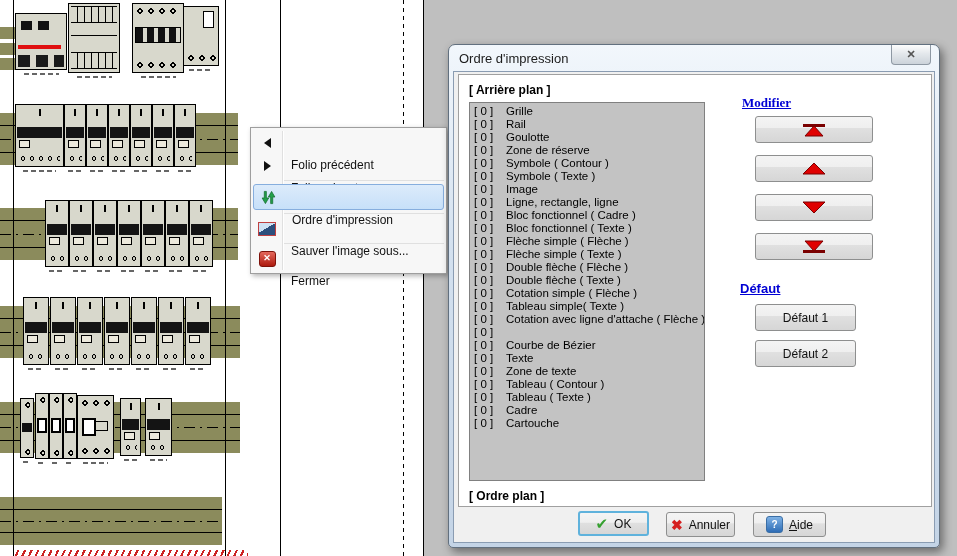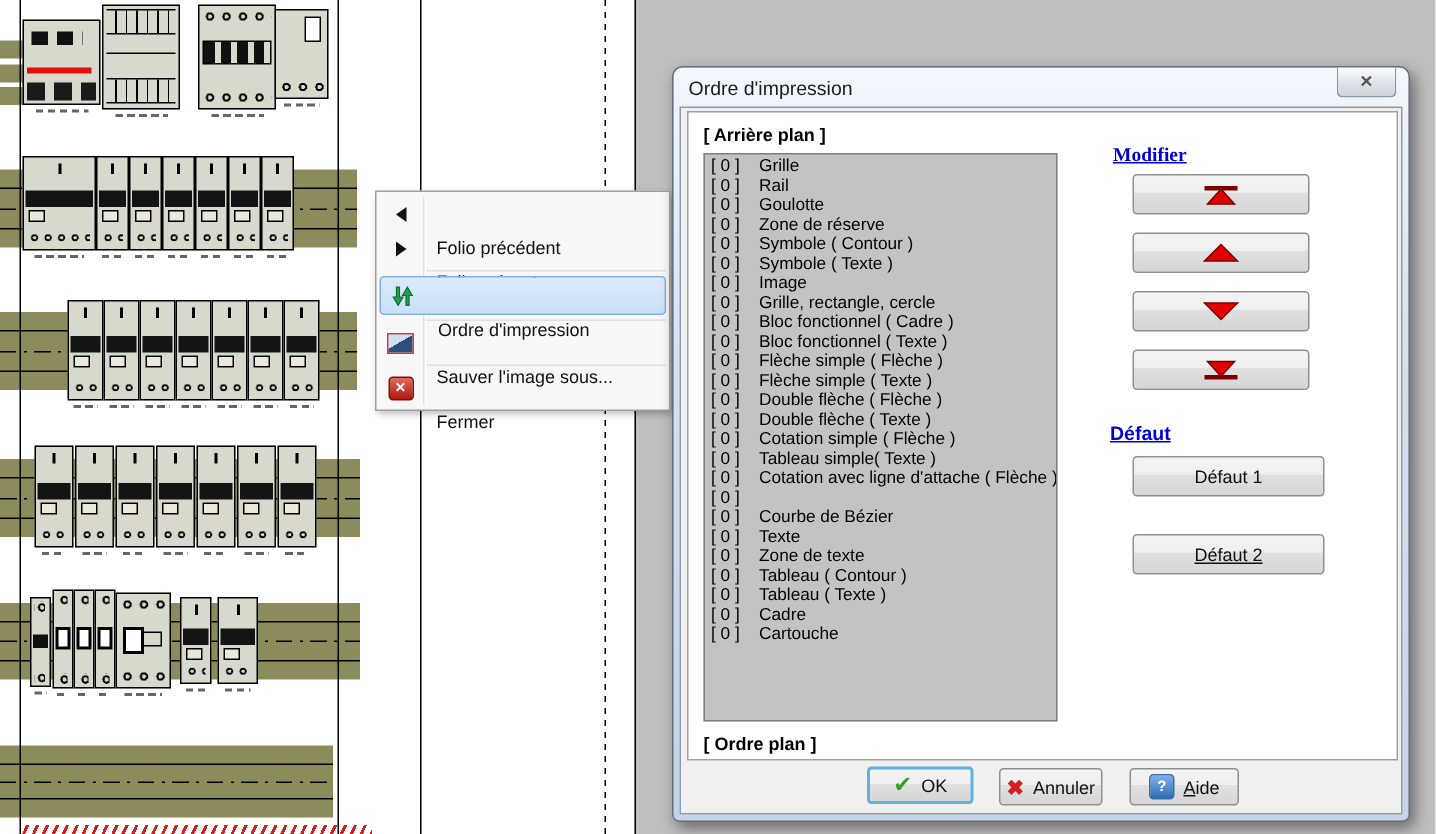--- a/index.html
+++ b/index.html
@@ -81,21 +81,21 @@
   .grp-label{position:absolute;left:10px;font-size:12px;font-weight:bold;color:#000;}
   .listbox{position:absolute;left:10px;top:27px;width:236px;height:379px;background:#c3c3c3;border:1px solid #808080;
         box-sizing:border-box;overflow:hidden;padding-top:2px;}
   .layer-row{display:flex;font-size:11.5px;line-height:13px;color:#000;padding-left:4px;white-space:nowrap;cursor:default;}
   .layer-prefix{width:32px;flex:none;}
   .side-label{position:absolute;font-size:13px;font-weight:bold;color:#0000d4;text-decoration:underline;}
   .btn{position:absolute;box-sizing:border-box;border:1px solid #8e8f8f;border-radius:3px;font-size:12px;color:#111;
         background:linear-gradient(#f4f4f4,#efefef 45%,#e0e0e0 46%,#d6d6d6);
         display:flex;align-items:center;justify-content:center;cursor:default;}
   .arrow-btn{left:296px;width:118px;height:27px;}
-  .defaut-btn{left:296px;width:128px;height:27px;}
+  .defaut-btn{left:296px;width:101px;height:27px;}
   .btm-btn{height:25px;}
   .btn.default{border:2px solid #5fb2dc;}
   .glyph-ok{color:#35a02f;font-size:15px;margin-right:6px;line-height:1;}
   .glyph-cancel{color:#d51f1f;font-size:14px;font-weight:bold;margin-right:6px;line-height:1;}
   .help-ico{width:15px;height:15px;border-radius:3px;border:1px solid #3a6ea5;margin-right:6px;
         background:linear-gradient(#7fb2e5,#2e6db6);color:#fff;font-size:10px;font-weight:bold;
         display:flex;align-items:center;justify-content:center;}
   .btn-help .mi-l::first-letter{text-decoration:underline;}
 </style>
 </head>
@@ -354,21 +354,21 @@
             <div class="layer-row">
             <span class="layer-prefix">[ 0 ]</span>
             <span class="layer-label">Symbole ( Texte )</span>
           </div>
             <div class="layer-row">
             <span class="layer-prefix">[ 0 ]</span>
             <span class="layer-label">Image</span>
           </div>
             <div class="layer-row">
             <span class="layer-prefix">[ 0 ]</span>
-            <span class="layer-label">Grille, rectangle, cercle</span>
+            <span class="layer-label">Ligne, rectangle, ligne</span>
           </div>
             <div class="layer-row">
             <span class="layer-prefix">[ 0 ]</span>
             <span class="layer-label">Bloc fonctionnel ( Cadre )</span>
           </div>
             <div class="layer-row">
             <span class="layer-prefix">[ 0 ]</span>
             <span class="layer-label">Bloc fonctionnel ( Texte )</span>
           </div>
             <div class="layer-row">
@@ -452,21 +452,21 @@
         </div>
         <div class="btn arrow-btn" style="top:158px;">
           <svg width="30" height="14" viewBox="0 0 30 14">
             <polygon points="6,1 24,1 15,11" fill="#e00000" stroke="#7a0000" stroke-width="1"></polygon>
             <rect x="4" y="10" width="22" height="3" fill="#7a0000"></rect>
           </svg>
         </div>
 
         <div class="side-label" style="left:281px;top:206px;">Défaut</div>
         <div class="btn defaut-btn" style="top:229px;">Défaut 1</div>
-        <div class="btn defaut-btn" style="top:281px;text-decoration:underline;">Défaut 2</div>
+        <div class="btn defaut-btn" style="top:265px;">Défaut 2</div>
       </div>
 
       <div class="btn btm-btn default" style="left:124px;top:439px;width:71px;">
         <span class="glyph-ok">✔</span>
         <span class="mi-l">OK</span>
       </div>
       <div class="btn btm-btn" style="left:212px;top:440px;width:69px;">
         <span class="glyph-cancel">✖</span>
         <span class="mi-l">Annuler</span>
       </div>

